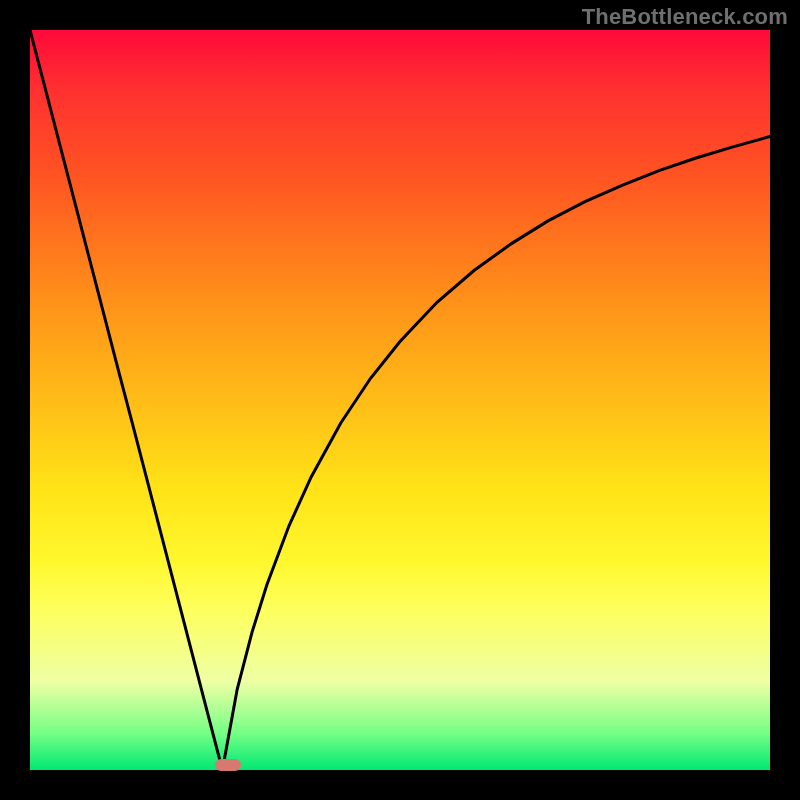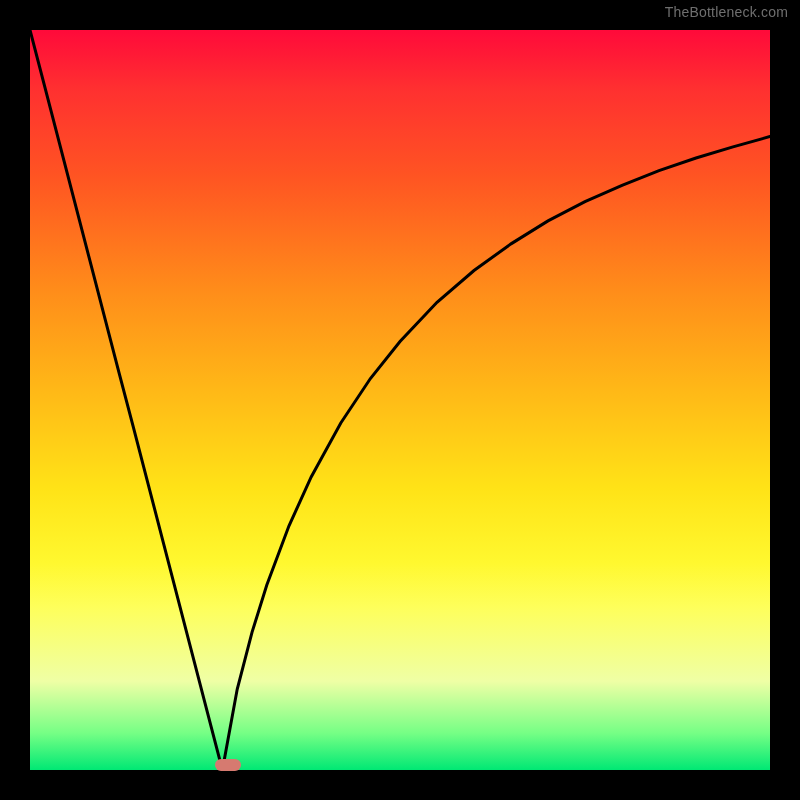--- a/index.html
+++ b/index.html
@@ -31,22 +31,22 @@
       #efffa5 88%,
       #76ff85 95%,
       #00e874 100%);
   }
 
   .watermark {
     position: absolute;
     top: 4px;
     right: 12px;
     color: #6f6f6f;
-    font-size: 14px;
-    font-weight: 400;
+    font-size: 22px;
+    font-weight: 700;
     letter-spacing: 0.2px;
     font-family: Arial, Helvetica, sans-serif;
   }
 
   .curve-svg {
     position: absolute;
     left: 0; top: 0;
     width: 740px;
     height: 740px;
   }

